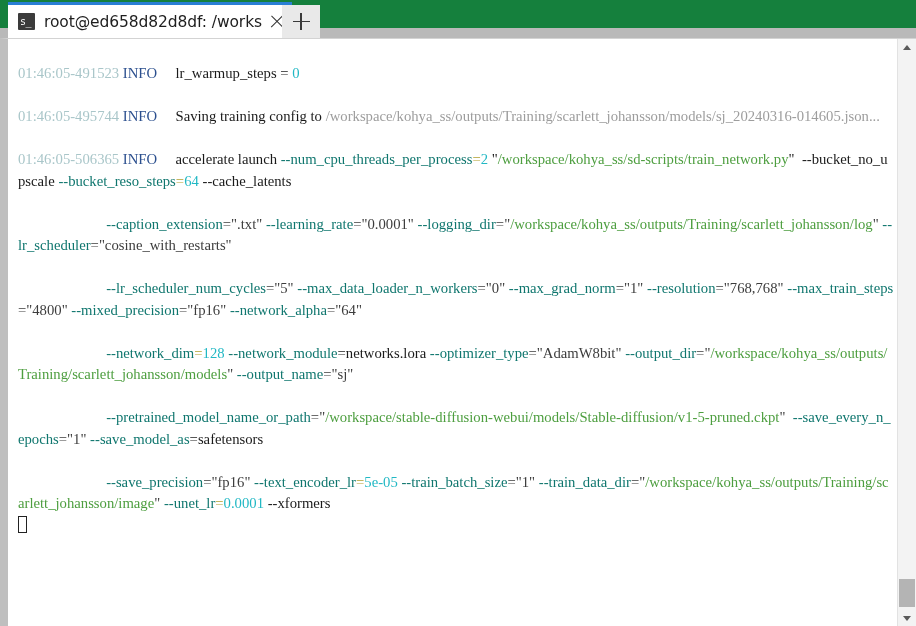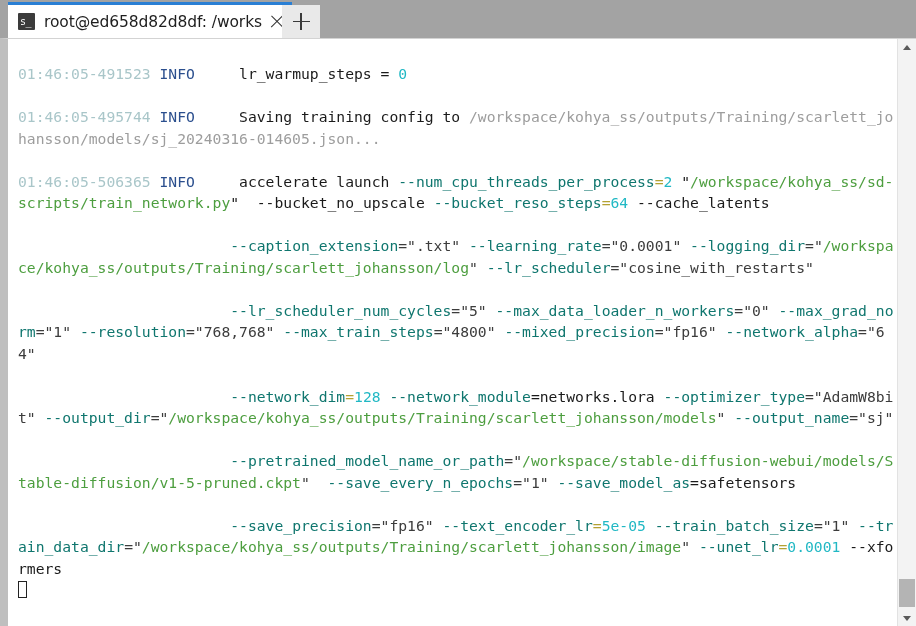--- a/index.html
+++ b/index.html
@@ -20,22 +20,22 @@
     width: 916px;
     height: 626px;
     background: #b9b9b9;
   }
 
   
   #tabstrip {
     position: absolute;
     left: 0; top: 0;
     width: 916px;
-    height: 38px;
-    background: #a3a3a3;
+    height: 28px;
+    background: #15803d;
   }
   .tab {
     position: absolute;
     left: 8px; top: 2px;
     height: 36px;
     box-sizing: border-box;
     background: #ffffff;
     border-top: 3px solid #2a7fd4;
     display: flex;
     align-items: center;
@@ -127,21 +127,21 @@
     padding: 24px 4px 0 10px;
     box-sizing: border-box;
     font-family: "DejaVu Sans Mono", monospace;
     font-size: 14.7px;
     line-height: 21.5px;
     color: #1a1a1a;
     white-space: pre-wrap;
     word-break: break-all;
     overflow: hidden;
   }
-  .logline { white-space: pre-wrap; }
+  .logline { white-space: pre-wrap; font-family: Liberation Serif, serif; }
   .blank { height: 21.5px; }
 
   
   .ts    { color: #a9c6c9; }
   .lvl   { color: #2b4f8e; }
   .plain { color: #1a1a1a; }
   .dim   { color: #9d9d9d; }
   .flag  { color: #0f766e; }
   .num   { color: #21b8c4; }
   .path  { color: #4d9e3f; }

